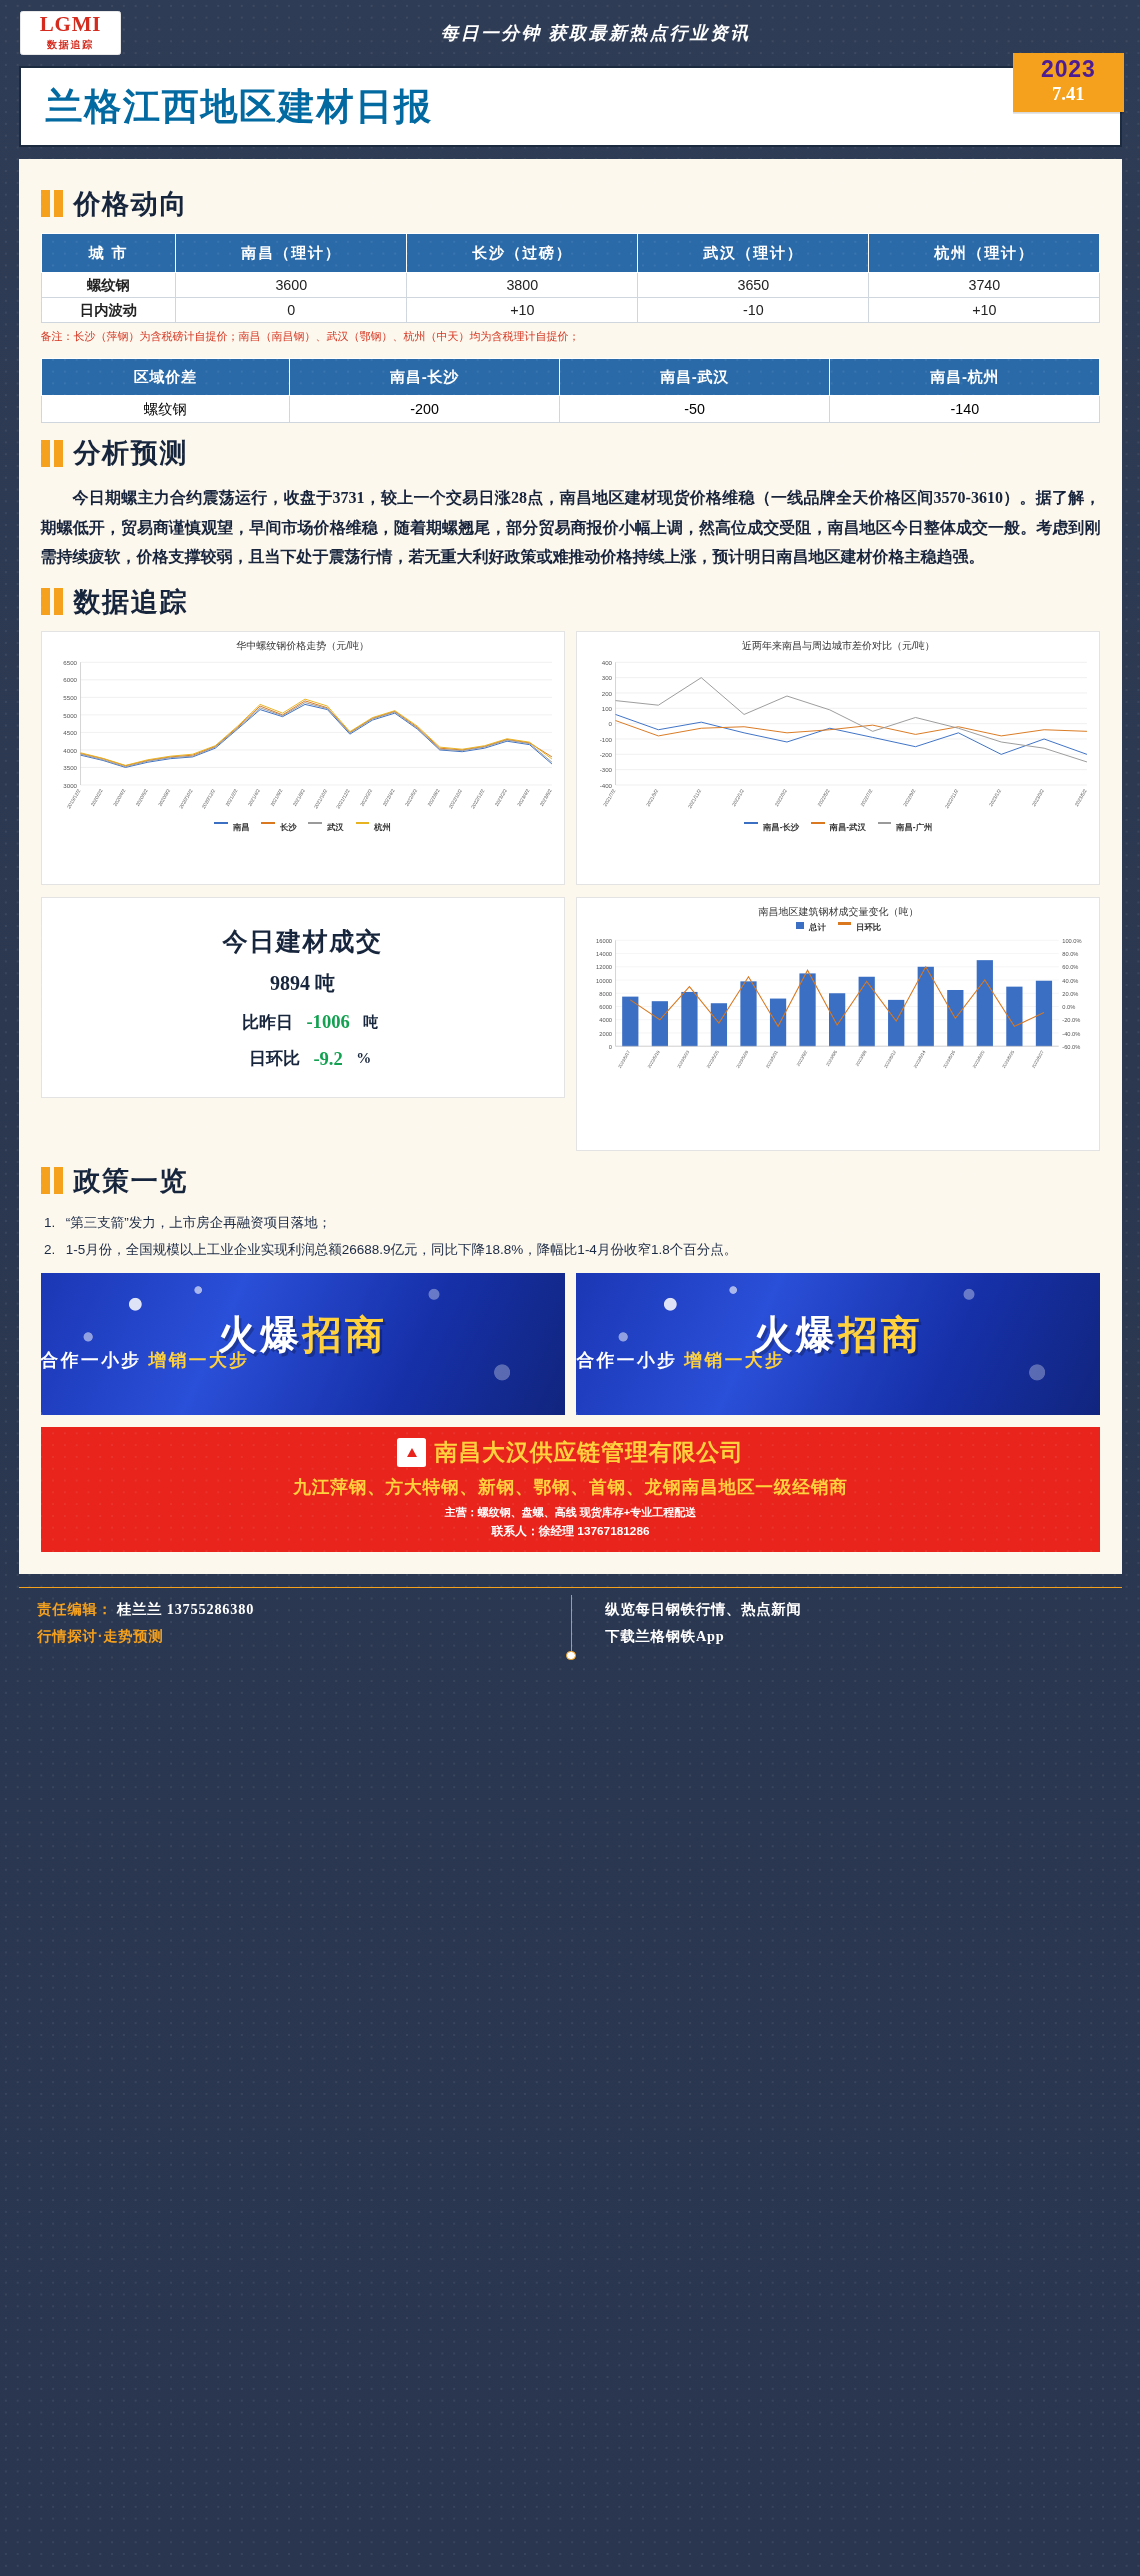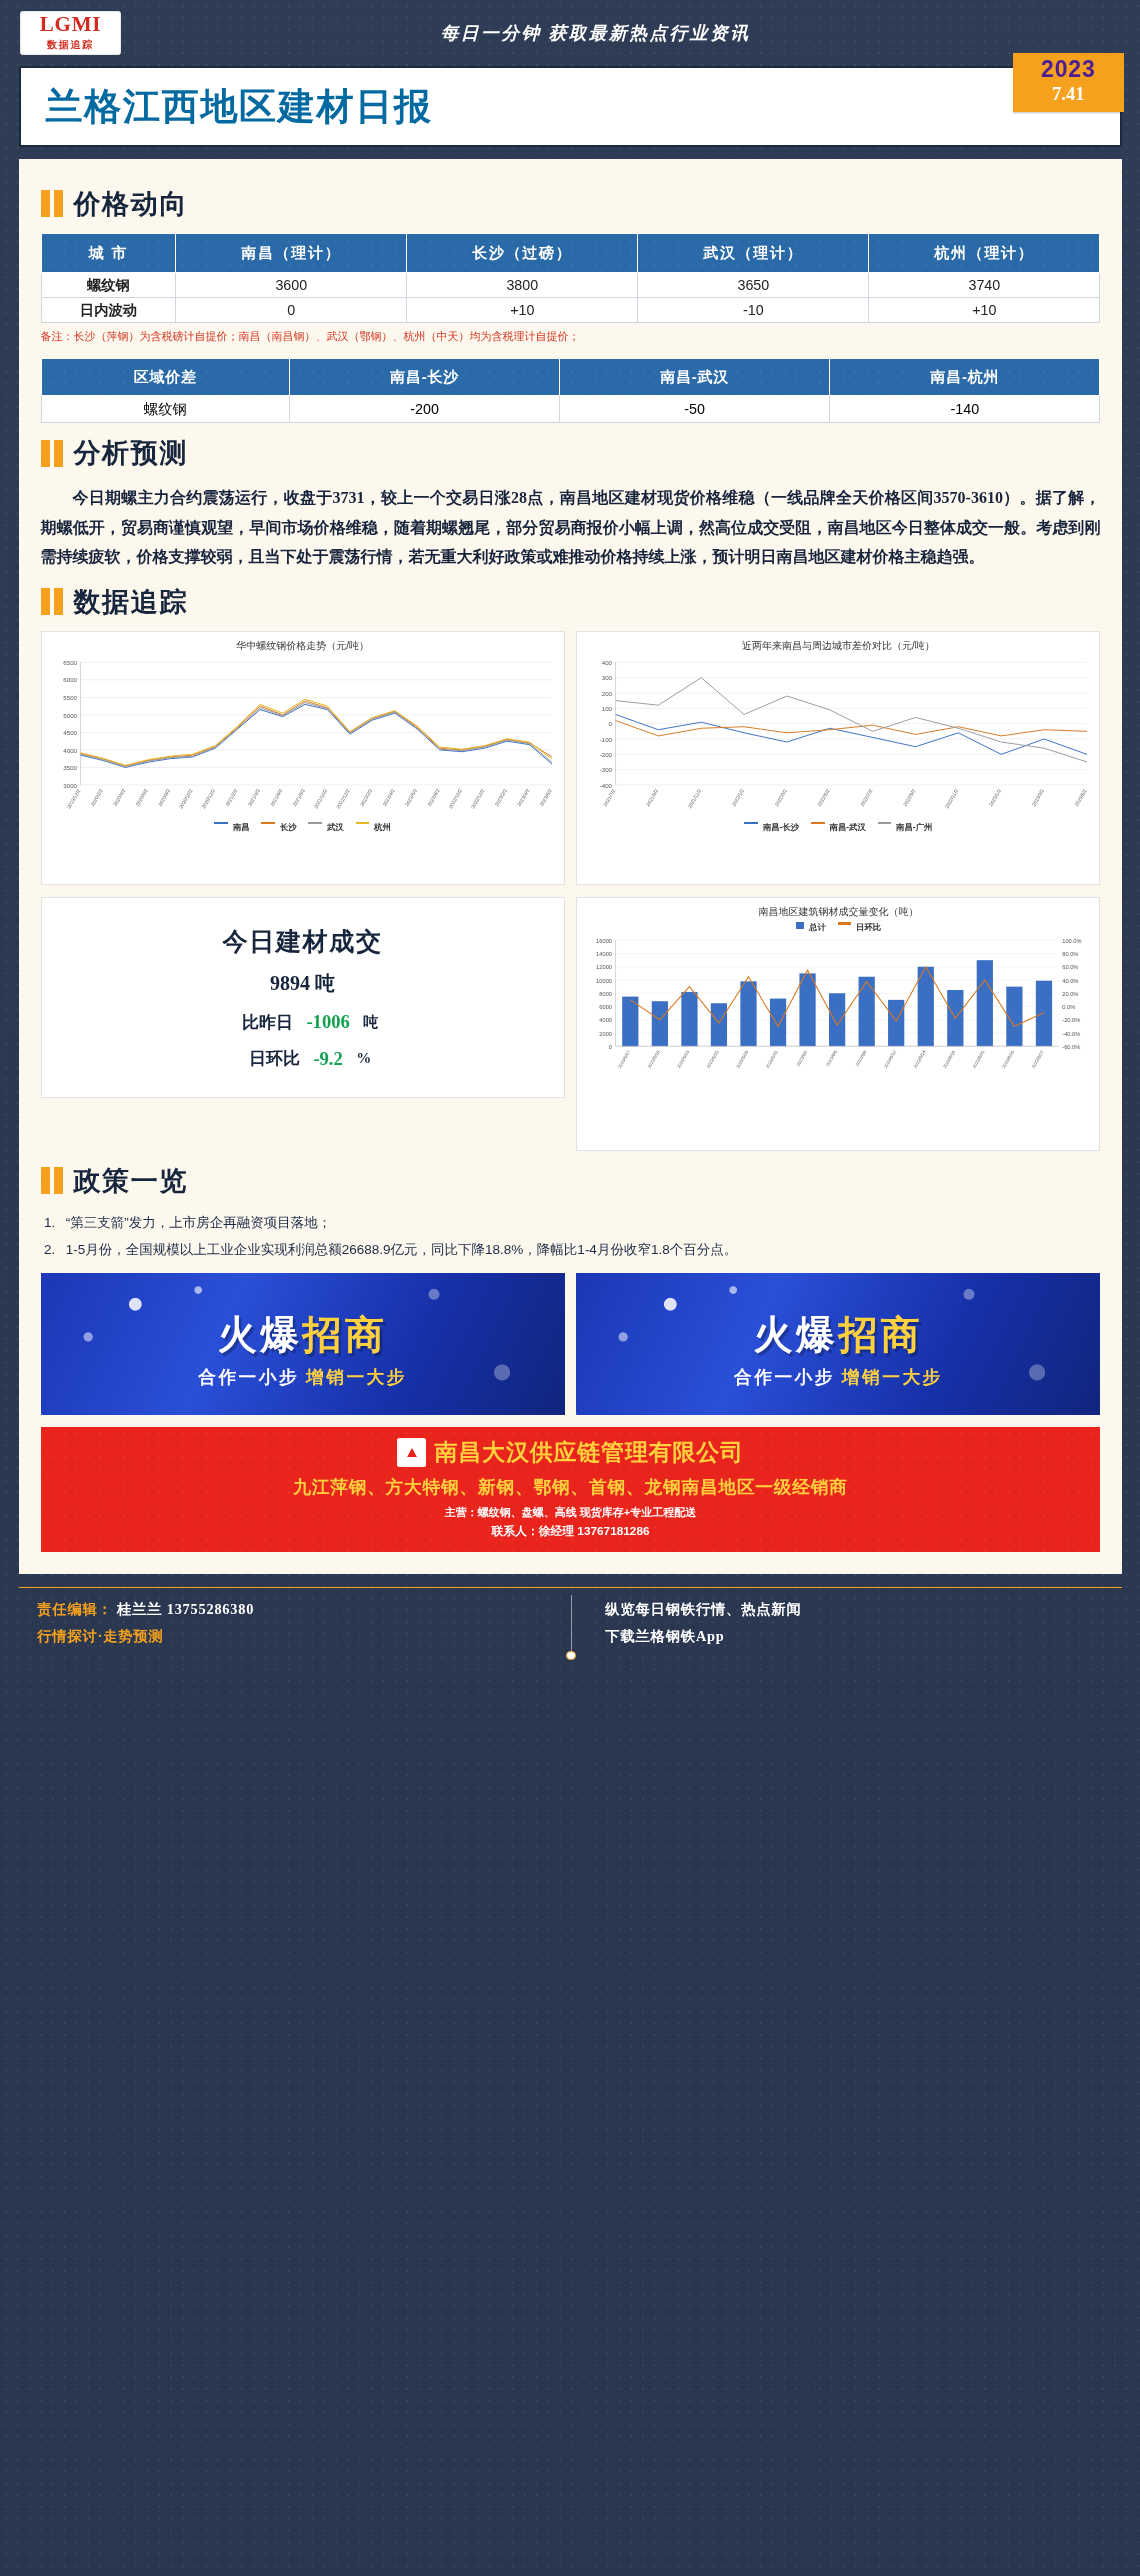--- a/index.html
+++ b/index.html
@@ -212,21 +212,21 @@
       linear-gradient(60deg, rgba(255,255,255,.12) 0 1.7px, transparent 1.7px 18.6px);
   }
   .ad-main{
     position:absolute;left:0;right:0;top:35px;text-align:center;
     font-family:"Liberation Serif","DejaVu Serif",serif;
     font-size:39px;font-weight:bold;color:#fff;letter-spacing:3.4px;
     text-shadow:2.5px 2.5px 0 rgba(0,0,0,.25);
   }
   .ad-main .hl{color:#ffd23d;}
   .ad-sub{
-    position:absolute;left:0;right:0;top:92px;text-align:center;
+    position:absolute;left:0;right:0;top:75px;text-align:left;
     font-size:17.7px;color:#fff;font-weight:bold;letter-spacing:2.5px;
     font-family:"Liberation Serif",serif;
   }
   .ad-sub .hl{color:#ffd23d;}
 
   
   .company{
     margin-top:11.8px;background:#e8241c;color:#fff;text-align:center;padding:10px 8.4px 11.8px;
   }
   .company .c1{

